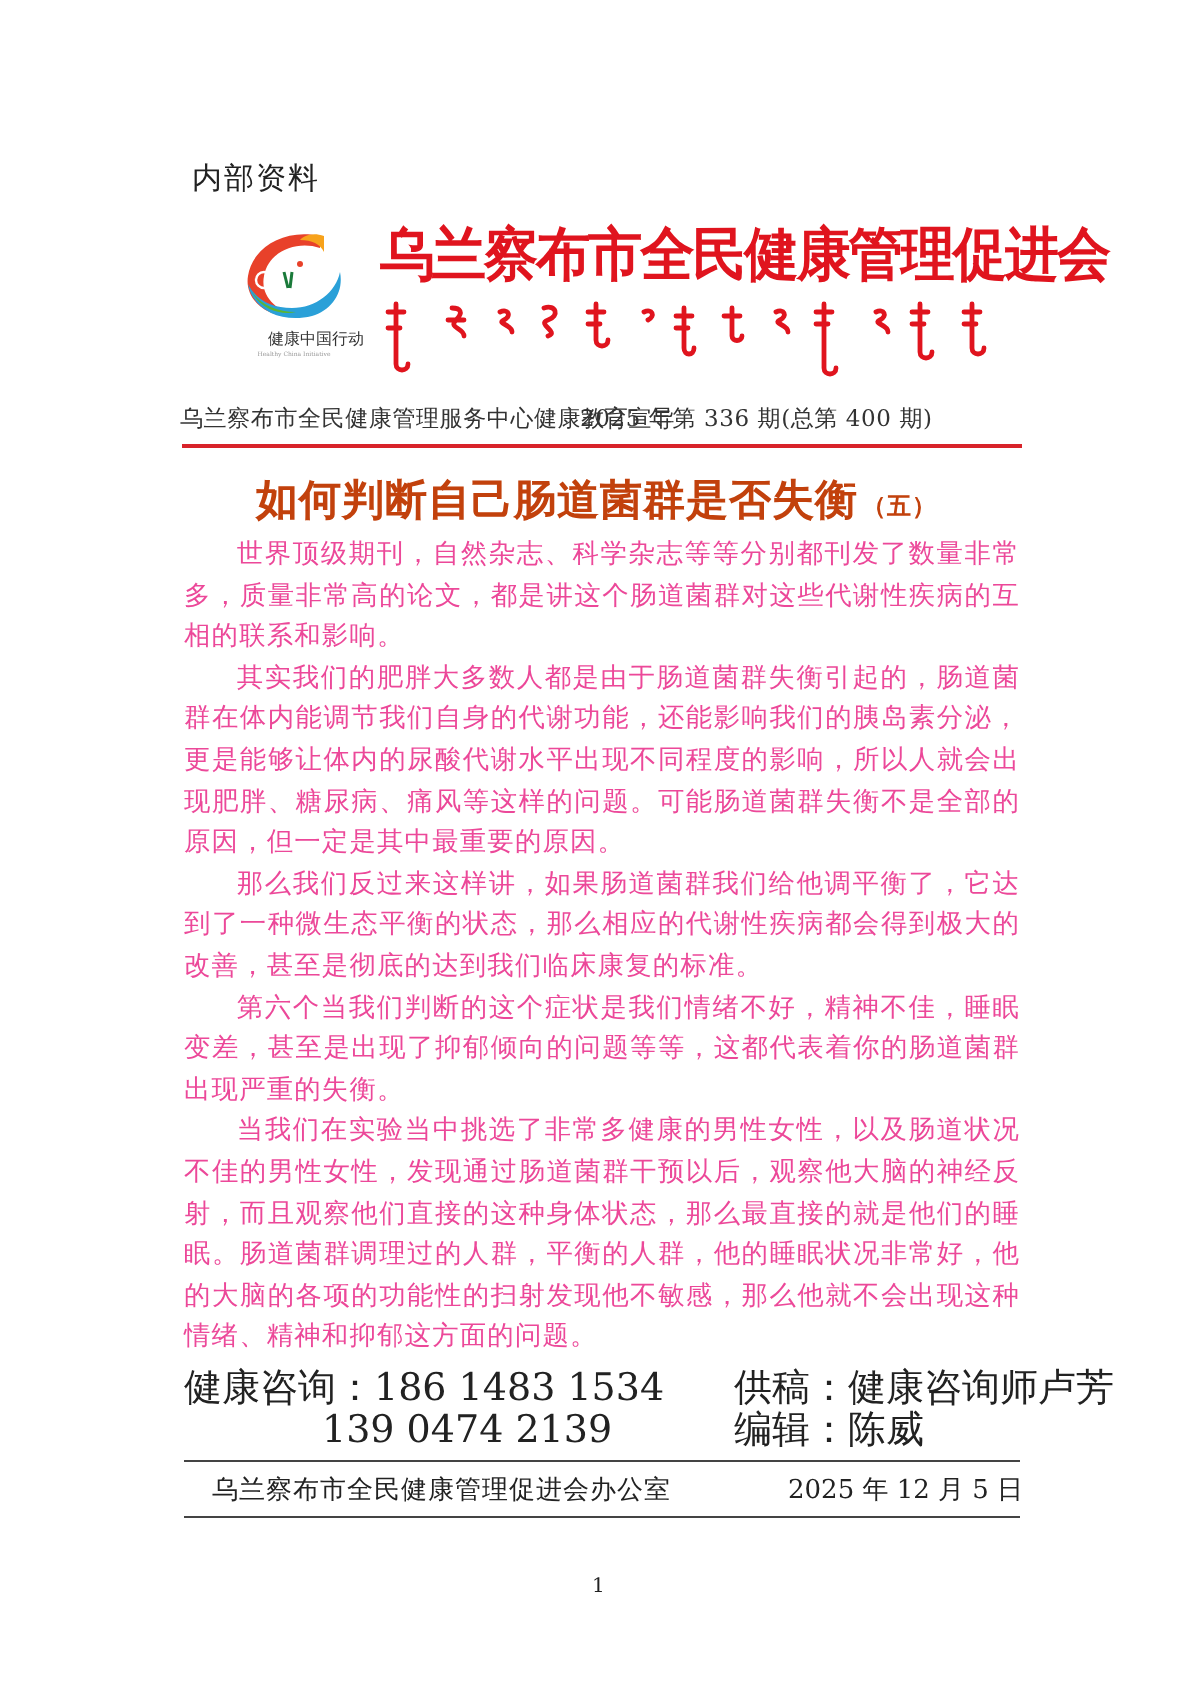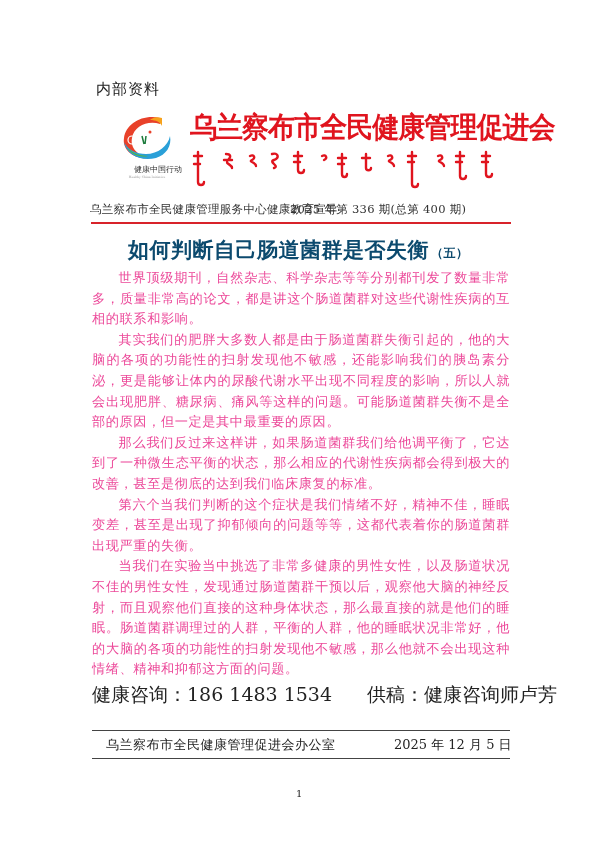--- a/index.html
+++ b/index.html
@@ -9,21 +9,21 @@
   .internal { left:96px; top:80px; font-size:15px; font-family:"DejaVu Sans","Liberation Sans",sans-serif; color:#222; letter-spacing:1px; }
   .logo { left:112px; top:112px; width:70px; height:75px; }
   .logo-text { position:absolute; left:0; top:52px; width:70px; text-align:right; font-size:8px; font-family:"DejaVu Sans","Liberation Sans",sans-serif; color:#333; white-space:nowrap; }
   .logo-sub { position:absolute; left:0; top:63px; width:70px; text-align:center; font-size:3px; color:#999; }
   .org-title { left:190px; top:108px; font-size:29px; color:#e0141e; font-weight:bold;
                letter-spacing:-1px; white-space:nowrap; font-family:"DejaVu Serif","Liberation Serif",serif; transform:scaleX(0.93); transform-origin:left; }
   .mongol { left:190px; top:150px; width:340px; height:40px; }
   .subline { left:90px; top:202px; font-size:11.5px; color:#333; white-space:nowrap; letter-spacing:0.3px; }
   .subline .issue { position:absolute; left:200px; top:0; white-space:nowrap; }
   .red-rule { left:91px; top:222px; width:420px; height:2px; background:#d8232a; }
-  .art-title { left:128px; top:236px; font-size:21px; font-weight:bold; color:#0c4a6e; white-space:nowrap; letter-spacing:0.5px; }
+  .art-title { left:128px; top:236px; font-size:21px; font-weight:bold; color:#c2410c; white-space:nowrap; letter-spacing:0.5px; }
   .art-title .part { font-size:12px; font-weight:bold; margin-left:2px; }
   .body { left:92px; top:268px; width:418px; font-size:13.2px; line-height:20.6px; color:#ec4899; text-align:justify; letter-spacing:0.6px; }
   .body p { margin:0; text-indent:2em; }
   .contact { left:92px; top:684px; width:420px; font-size:19px; line-height:21px; color:#222; }
   .contact .row { position:relative; height:21px; white-space:nowrap; }
   .contact .right { position:absolute; left:275px; top:0; }
   .contact .num2 { position:absolute; left:69px; top:0; }
   .rule-top { left:92px; top:730px; width:418px; height:1px; background:#444; }
   .footer { left:92px; top:736px; width:418px; font-size:13px; color:#222; white-space:nowrap; }
   .footer .office { position:absolute; left:14px; top:0; letter-spacing:0.5px; }
@@ -77,30 +77,34 @@
   <span class="issue">2025 年第 336 期(总第 400 期)</span>
 </div>
 <div class="abs red-rule"></div>
 
 <div class="abs art-title">
   <span>如何判断自己肠道菌群是否失衡</span><span class="part">（五）</span>
 </div>
 
 <div class="abs body">
   <p>世界顶级期刊，自然杂志、科学杂志等等分别都刊发了数量非常多，质量非常高的论文，都是讲这个肠道菌群对这些代谢性疾病的互相的联系和影响。</p>
-  <p>其实我们的肥胖大多数人都是由于肠道菌群失衡引起的，他的大脑的各项的功能性的扫射发现他不敏感，还能影响我们的胰岛素分泌，更是能够让体内的尿酸代谢水平出现不同程度的影响，所以人就会出现肥胖、糖尿病、痛风等这样的问题。可能肠道菌群失衡不是全部的原因，但一定是其中最重要的原因。</p>
+  <p>其实我们的肥胖大多数人都是由于肠道菌群失衡引起的，肠道菌群在体内能调节我们自身的代谢功能，还能影响我们的胰岛素分泌，更是能够让体内的尿酸代谢水平出现不同程度的影响，所以人就会出现肥胖、糖尿病、痛风等这样的问题。可能肠道菌群失衡不是全部的原因，但一定是其中最重要的原因。</p>
   <p>那么我们反过来这样讲，如果肠道菌群我们给他调平衡了，它达到了一种微生态平衡的状态，那么相应的代谢性疾病都会得到极大的改善，甚至是彻底的达到我们临床康复的标准。</p>
   <p>第六个当我们判断的这个症状是我们情绪不好，精神不佳，睡眠变差，甚至是出现了抑郁倾向的问题等等，这都代表着你的肠道菌群出现严重的失衡。</p>
   <p>当我们在实验当中挑选了非常多健康的男性女性，以及肠道状况不佳的男性女性，发现通过肠道菌群干预以后，观察他大脑的神经反射，而且观察他们直接的这种身体状态，那么最直接的就是他们的睡眠。肠道菌群调理过的人群，平衡的人群，他的睡眠状况非常好，他的大脑的各项的功能性的扫射发现他不敏感，那么他就不会出现这种情绪、精神和抑郁这方面的问题。</p>
 </div>
 
 <div class="abs contact">
   <div class="row">
     <span>健康咨询：</span><span>186 1483 1534</span>
     <span class="right"><span>供稿：</span><span>健康咨询师卢芳</span></span>
+  </div>
+  <div class="row">
+    <span class="num2">139 0474 2139</span>
+    <span class="right"><span>编辑：</span><span>陈威</span></span>
   </div>
 </div>
 
 <div class="abs rule-top"></div>
 <div class="abs footer">
   <span class="office">乌兰察布市全民健康管理促进会办公室</span>
   <span class="date">2025 年 12 月 5 日</span>
 </div>
 <div class="abs rule-bot"></div>
 

